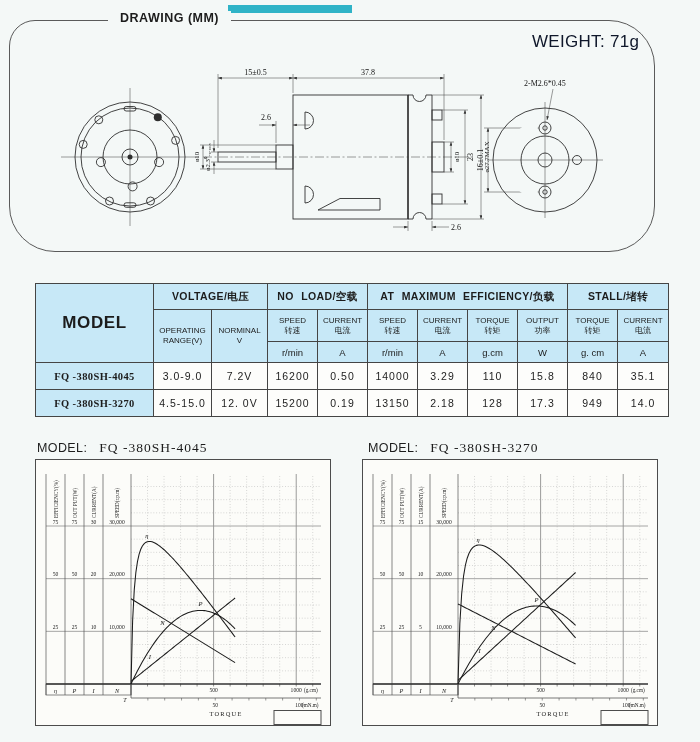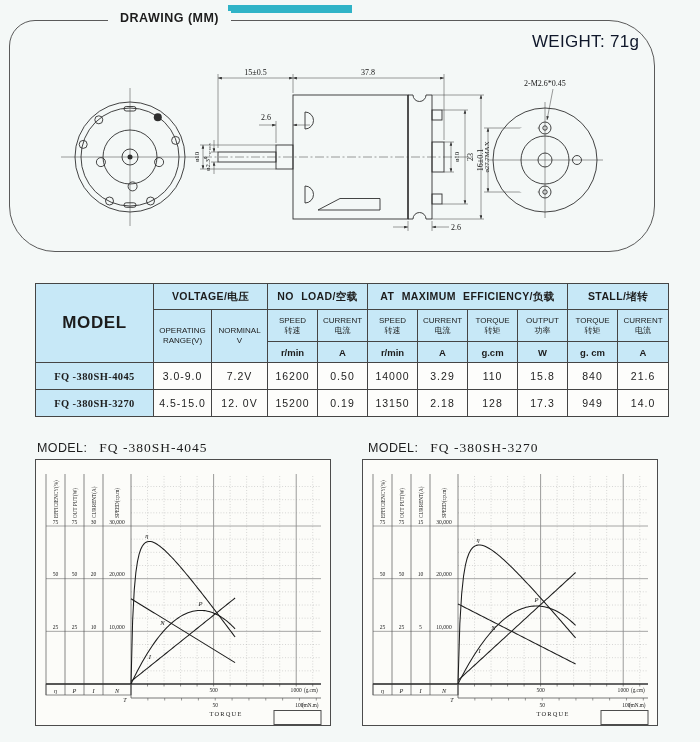--- a/index.html
+++ b/index.html
@@ -32,21 +32,21 @@
     border:1.6px solid #333;
   }
   table.spec th,table.spec td{
     border:1px solid #454545;text-align:center;vertical-align:middle;padding:0;
     background:#fdfdfb;overflow:hidden;
   }
   table.spec .hd{background:#c7e8f7}
   table.spec .grp{font-size:10.5px;font-weight:600;letter-spacing:.4px;word-spacing:4px;height:25px}
   table.spec .modelh{font-size:17px;font-weight:600;letter-spacing:.6px}
   table.spec .sub{font-size:8px;font-weight:400;height:31px;line-height:1.25}
-  table.spec .unit{font-size:9.5px;font-weight:700;height:20px}
+  table.spec .unit{font-size:9.5px;font-weight:400;height:20px}
   table.spec .modelc{font-family:"Liberation Serif",serif;font-size:10.5px;font-weight:600;letter-spacing:.4px}
   table.spec td.val{font-size:10.5px;letter-spacing:1px;height:26px}
   
   .chart-title{position:absolute;font-size:12.5px;letter-spacing:.4px;white-space:nowrap}
   .chart-title .model{font-family:"Liberation Serif",serif;font-size:13.5px;letter-spacing:1px;margin-left:12px}
   .chart-box{position:absolute;width:294px;height:265px;border:1.6px solid #4c4c4c;background:#fcfcf9;box-sizing:content-box}
   .chart-box svg{position:absolute;inset:0;width:294px;height:265px}
 </style>
 </head>
 <body>
@@ -268,21 +268,21 @@
         <th class="hd modelc">FQ -380SH-4045</th>
         <td class="val">3.0-9.0</td>
         <td class="val">7.2V</td>
         <td class="val">16200</td>
         <td class="val">0.50</td>
         <td class="val">14000</td>
         <td class="val">3.29</td>
         <td class="val">110</td>
         <td class="val">15.8</td>
         <td class="val">840</td>
-        <td class="val">21.6</td>
+        <td class="val">35.1</td>
       </tr>
       <tr>
         <th class="hd modelc">FQ -380SH-3270</th>
         <td class="val">4.5-15.0</td>
         <td class="val">12. 0V</td>
         <td class="val">15200</td>
         <td class="val">0.19</td>
         <td class="val">13150</td>
         <td class="val">2.18</td>
         <td class="val">128</td>

